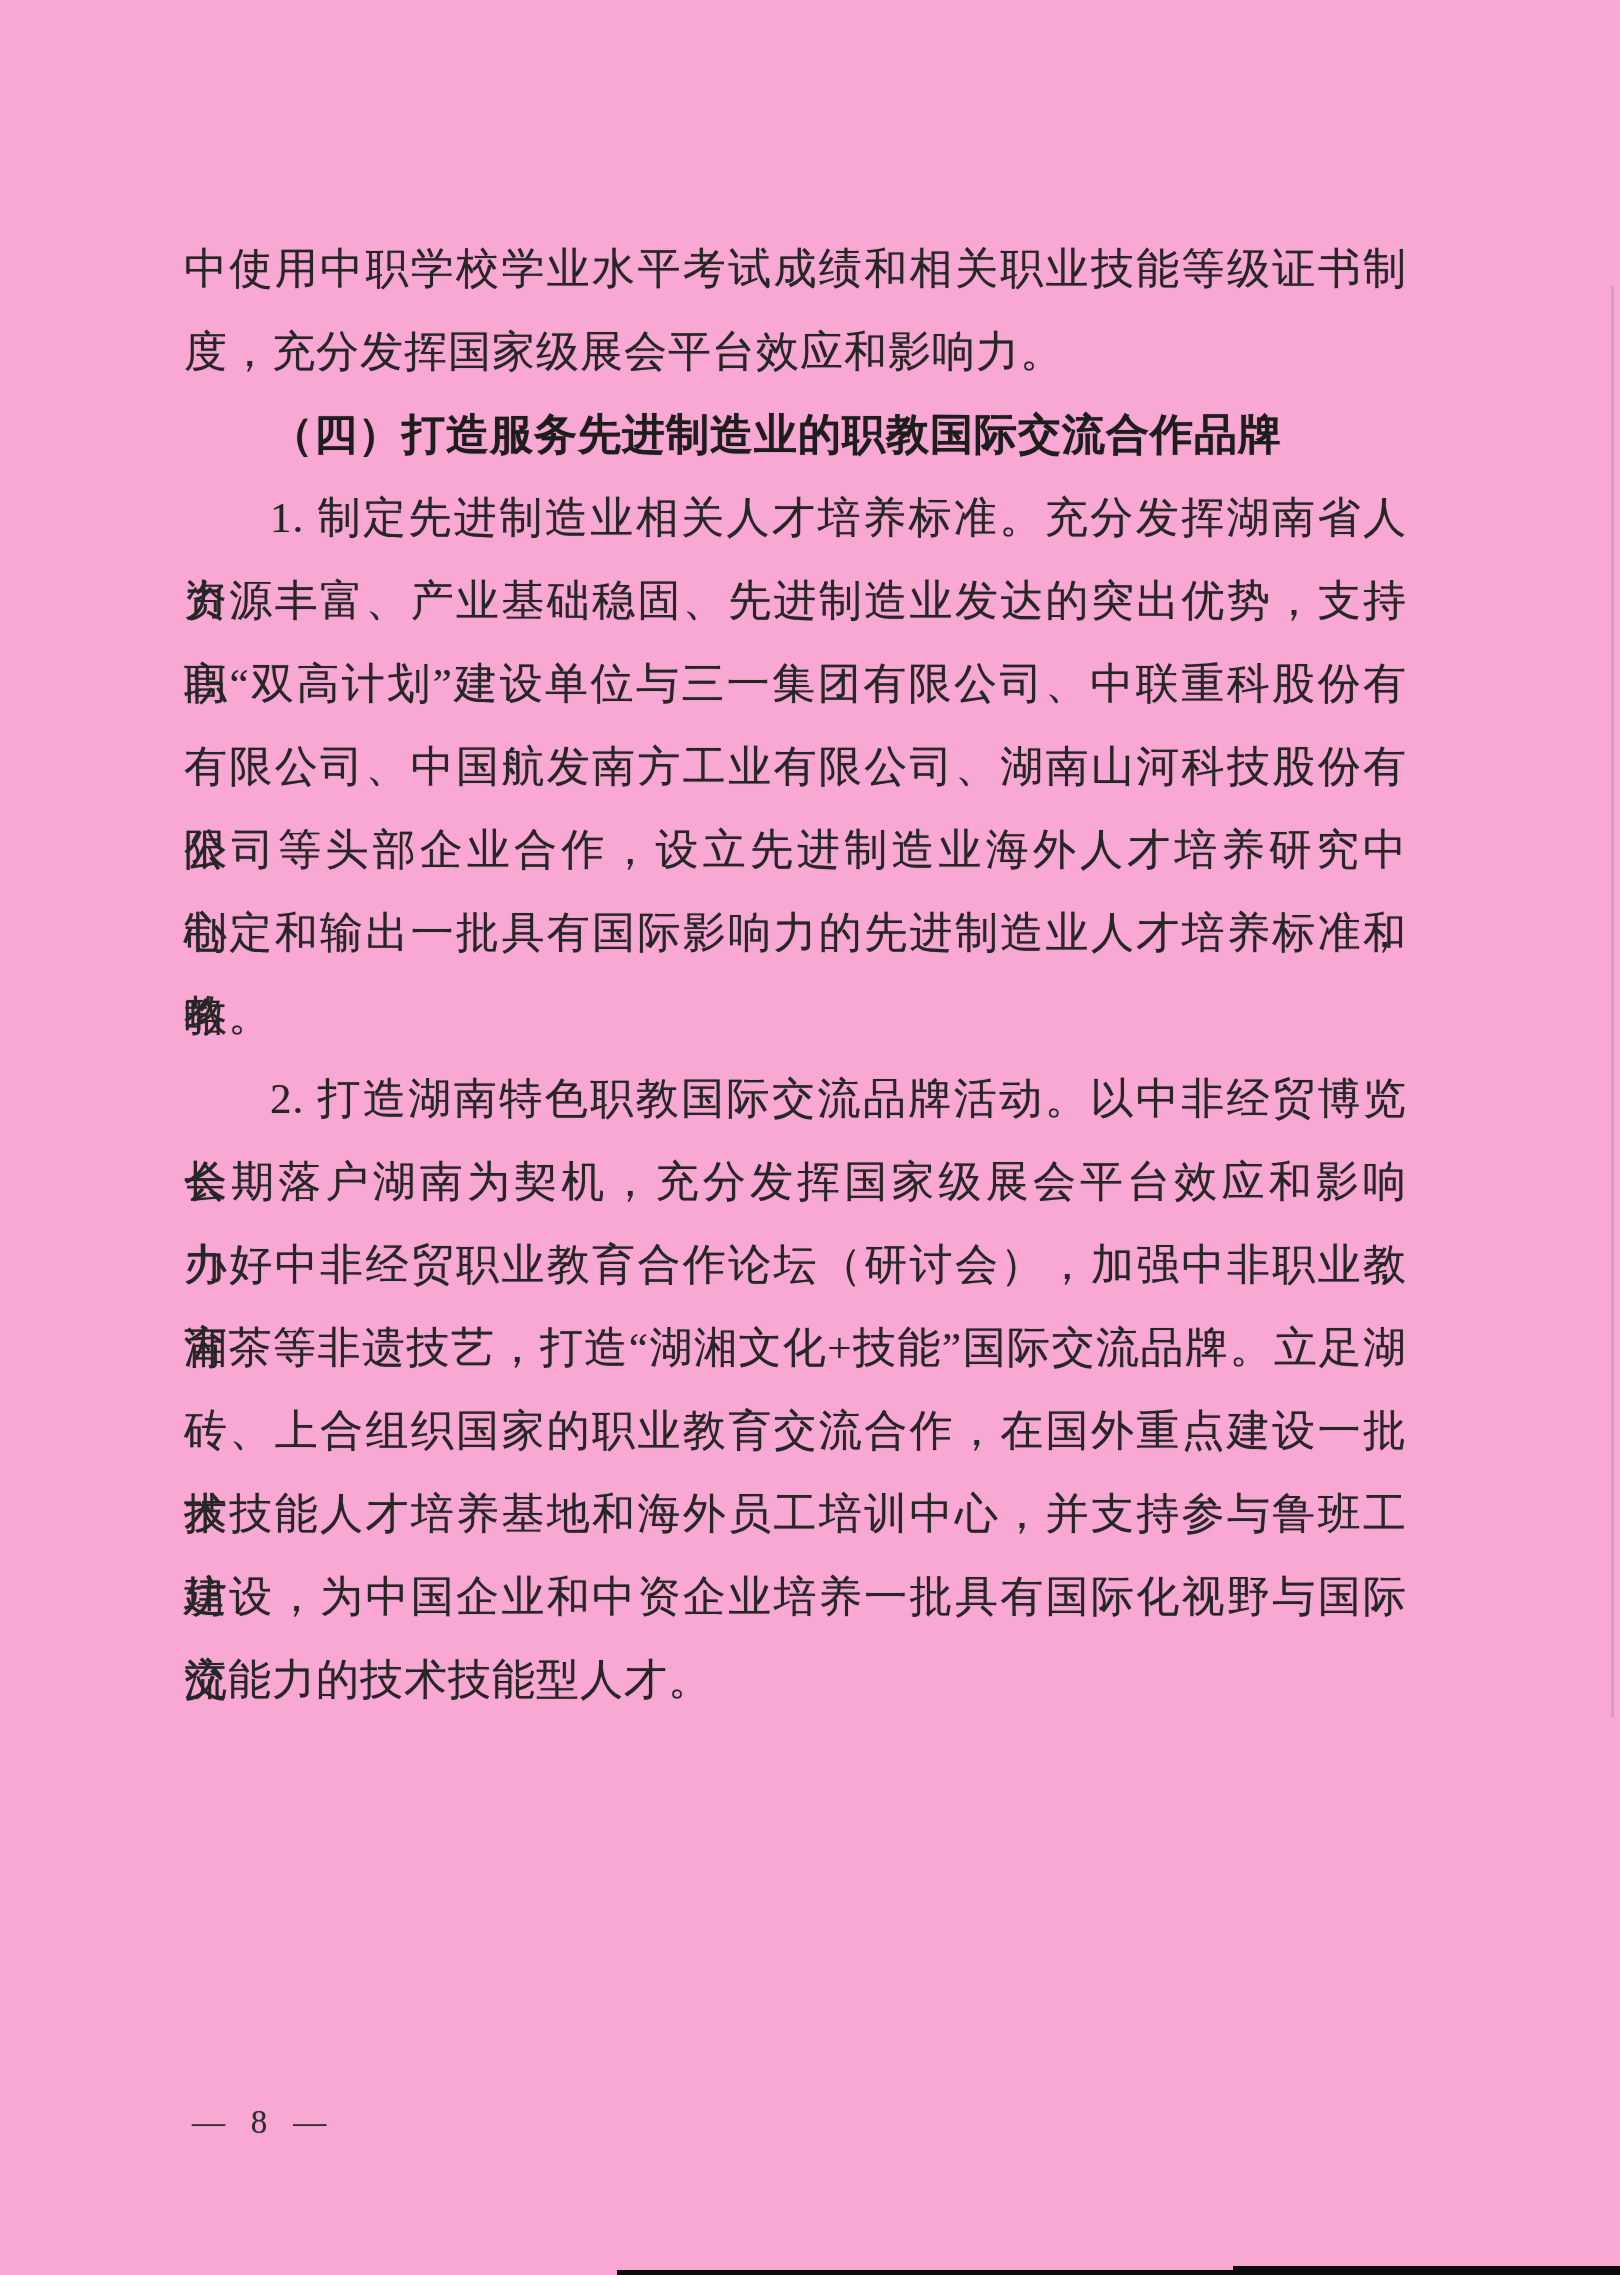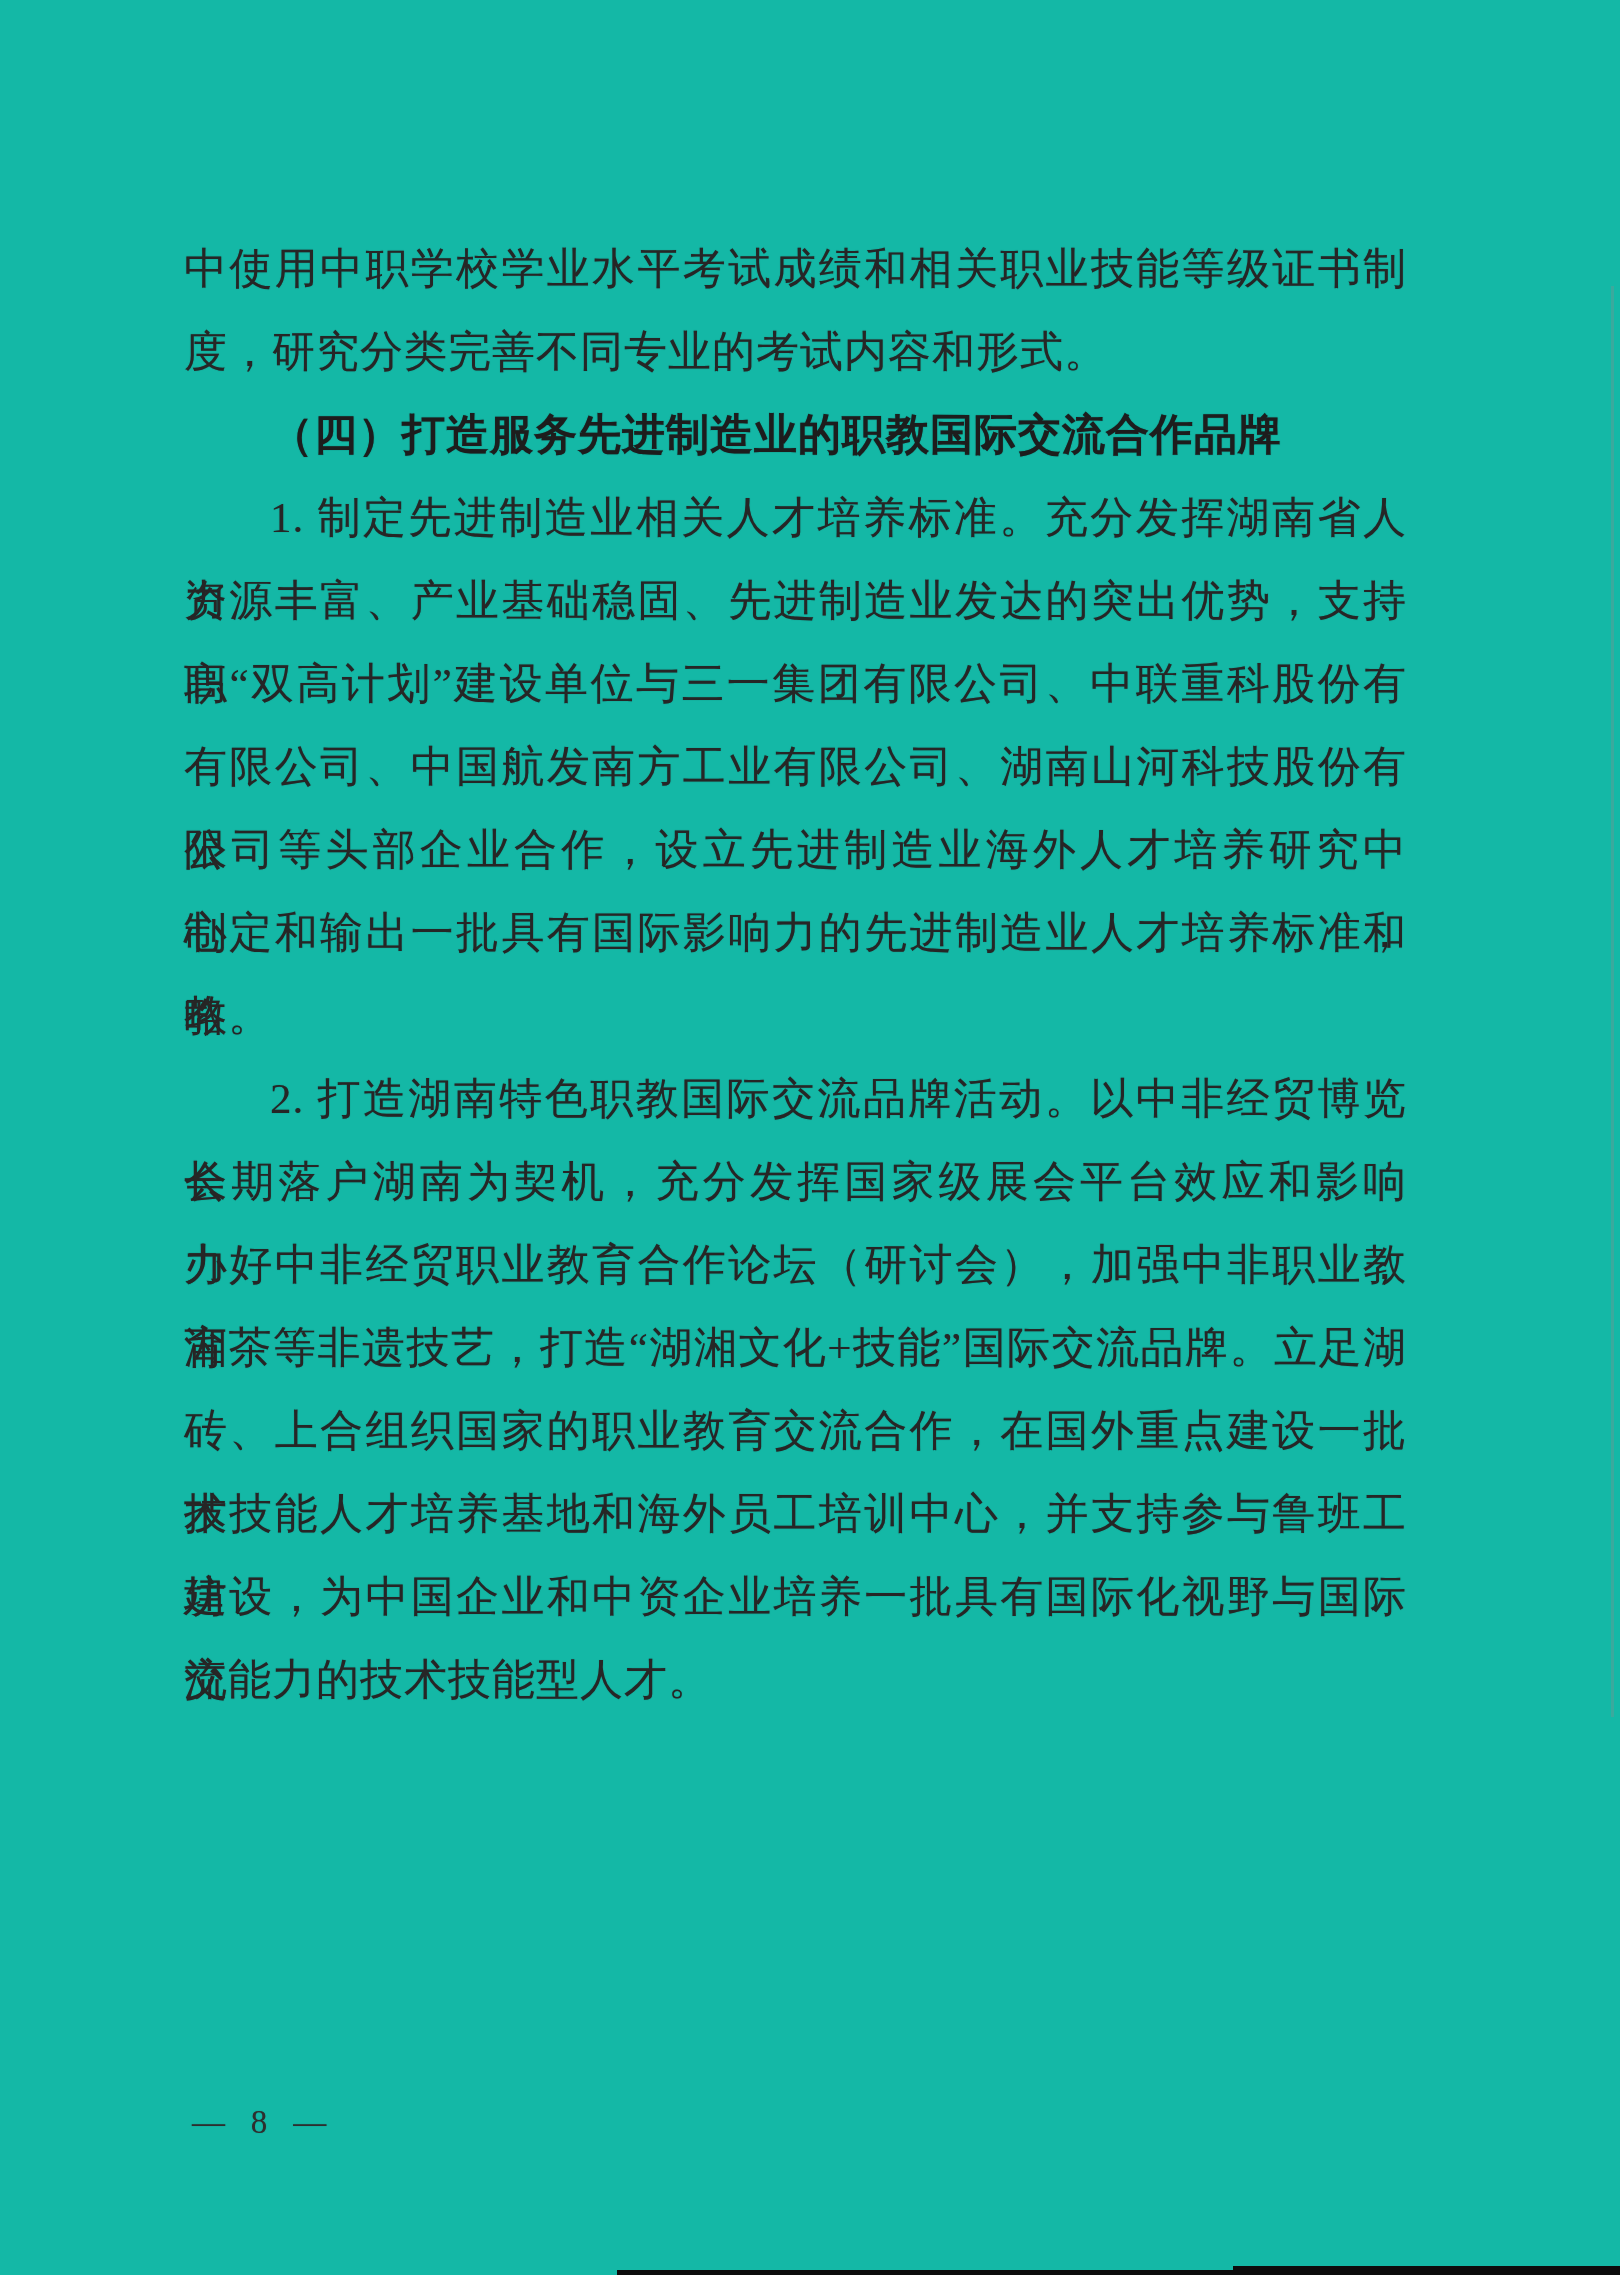--- a/index.html
+++ b/index.html
@@ -4,21 +4,21 @@
 <style>
   html,body{margin:0;padding:0;}
   body{
     width:1620px;height:2276px;
     background:#f4f4f2;
     font-family:"Liberation Serif", serif;
     position:relative;overflow:hidden;
   }
   .page{
     position:absolute;left:0;top:0;width:1620px;height:2276px;
-    background:#14b8a6;
+    background:#f9a8d4;
   }
   .content{
     position:absolute;left:184px;top:227px;width:1223px;
   }
   .line{
     height:83px;line-height:83px;
     font-size:43px;color:#262626;
     text-shadow:0 0 1px rgba(40,40,40,.45);
     letter-spacing:1px;
   }
@@ -38,21 +38,21 @@
   .bottom-bar{ position:absolute;background:#0c0c0c; }
   .bar-left{ left:617px;top:2270px;width:627px;height:5.9px; }
   .bar-right{ left:1233px;top:2266px;width:387px;height:9.8px; }
 </style>
 </head>
 <body>
 
 <div class="page">
   <div class="content" id="content">
       <div class="line j">中使用中职学校学业水平考试成绩和相关职业技能等级证书制</div>
-      <div class="line">度，研究分类完善不同专业的考试内容和形式。</div>
+      <div class="line">度，充分发挥国家级展会平台效应和影响力。</div>
       <div class="line ind b">（四）打造服务先进制造业的职教国际交流合作品牌</div>
       <div class="line j ind">1. 制定先进制造业相关人才培养标准。充分发挥湖南省人力</div>
       <div class="line j">资源丰富、产业基础稳固、先进制造业发达的突出优势，支持高</div>
       <div class="line j">职“双高计划”建设单位与三一集团有限公司、中联重科股份有</div>
       <div class="line j">有限公司、中国航发南方工业有限公司、湖南山河科技股份有限</div>
       <div class="line j">公司等头部企业合作，设立先进制造业海外人才培养研究中心，</div>
       <div class="line j">制定和输出一批具有国际影响力的先进制造业人才培养标准和教</div>
       <div class="line">略。</div>
       <div class="line j ind">2. 打造湖南特色职教国际交流品牌活动。以中非经贸博览会</div>
       <div class="line j">长期落户湖南为契机，充分发挥国家级展会平台效应和影响力，</div>

